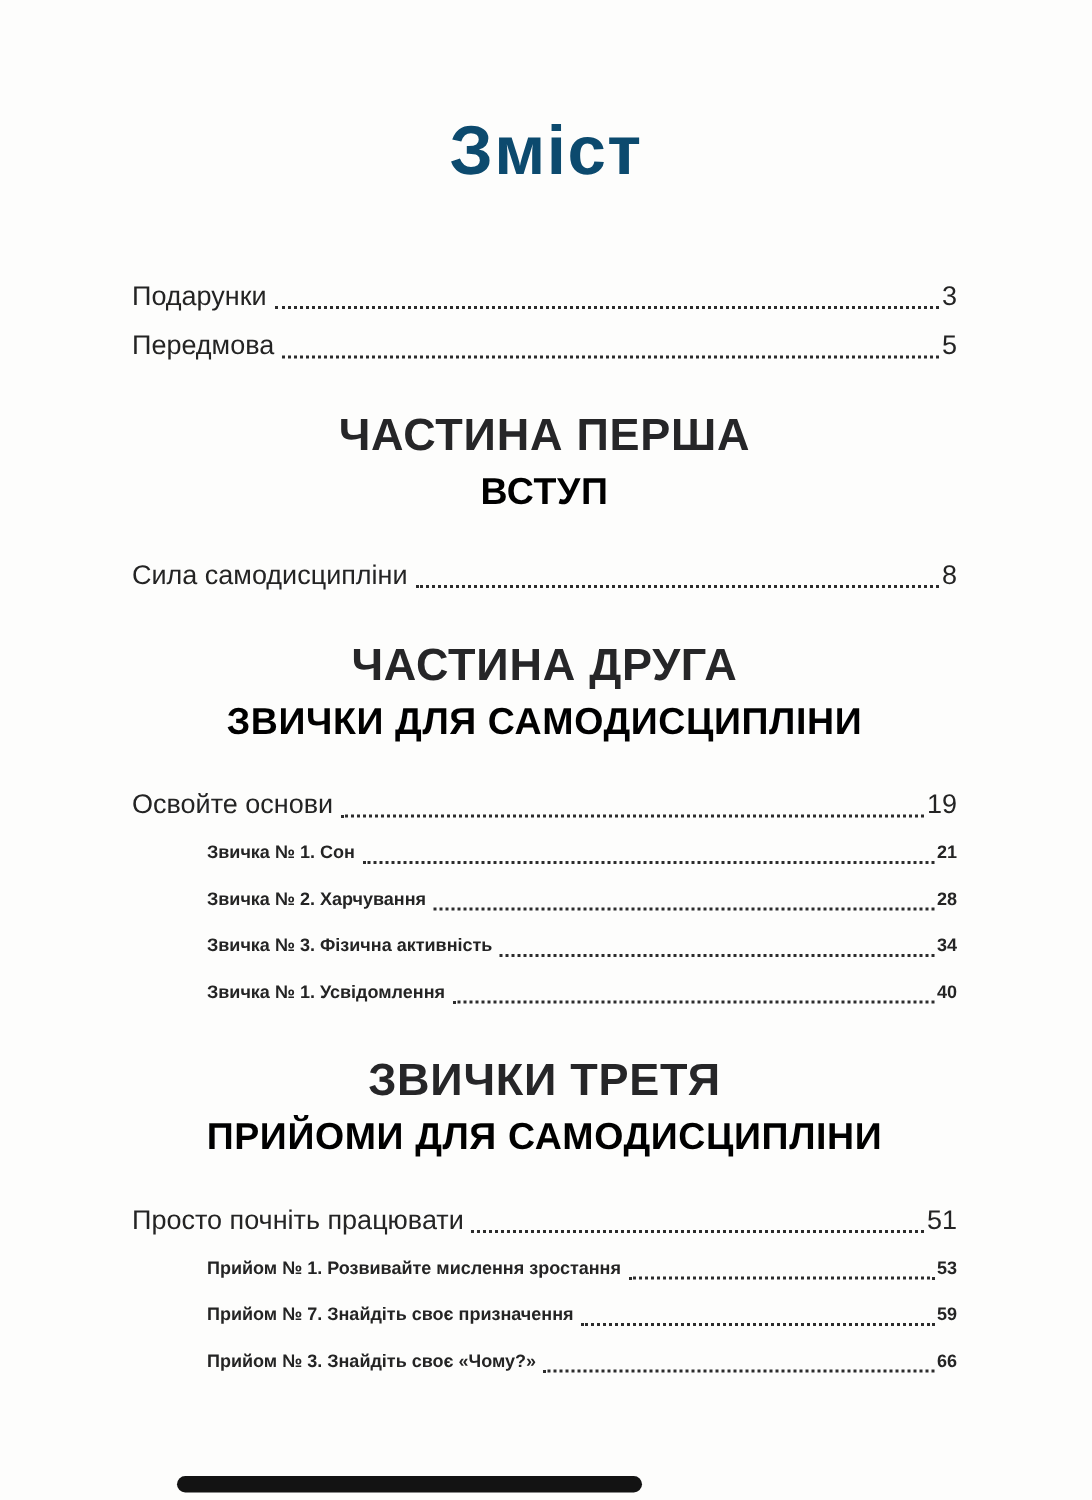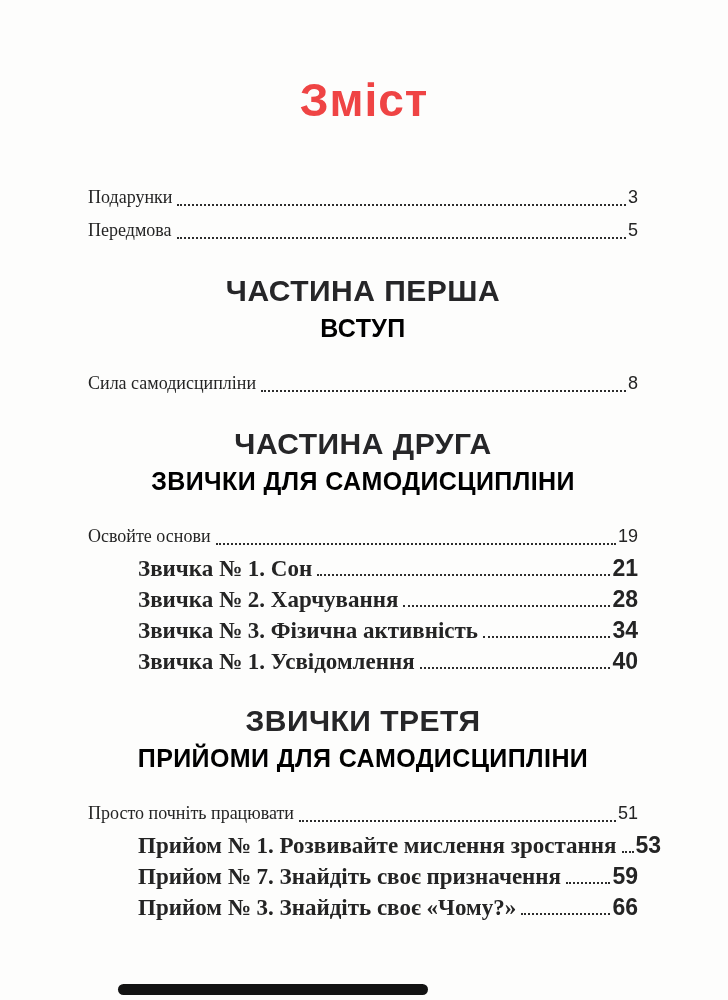--- a/index.html
+++ b/index.html
@@ -12,45 +12,45 @@
     font-family:"Liberation Sans","DejaVu Sans",sans-serif;
     overflow:hidden;
   }
   .doc-title{
     margin:76px 0 0 0;
     text-align:center;
     font-size:46px;
     line-height:48px;
     font-weight:700;
     letter-spacing:1px;
-    color:#ef4444;
+    color:#0c4a6e;
   }
   .toc{
     margin-top:57px;
     padding:0 90px 0 88px;
   }
   .row{
     display:flex;
     align-items:flex-end;
     line-height:33px;
     font-size:18px;
     font-weight:400;
   }
-  .row .label{white-space:nowrap;font-family:Liberation Serif, serif;}
+  .row .label{white-space:nowrap;}
   .row .dots{
     flex:1;
     min-width:12px;
     border-bottom:2px dotted #2c2c2c;
     margin:0 2px 8px 5px;
   }
   .row .pagenum{white-space:nowrap;}
   .row.sub{
     padding-left:50px;
     font-weight:700;
-    font-size:23px;
+    font-size:12px;
     line-height:31px;
   }
   .part{
     text-align:center;
     margin:26px 0 22px 0;
   }
   .row + .part{}
   .part-title{
     font-size:30px;
     line-height:36px;

